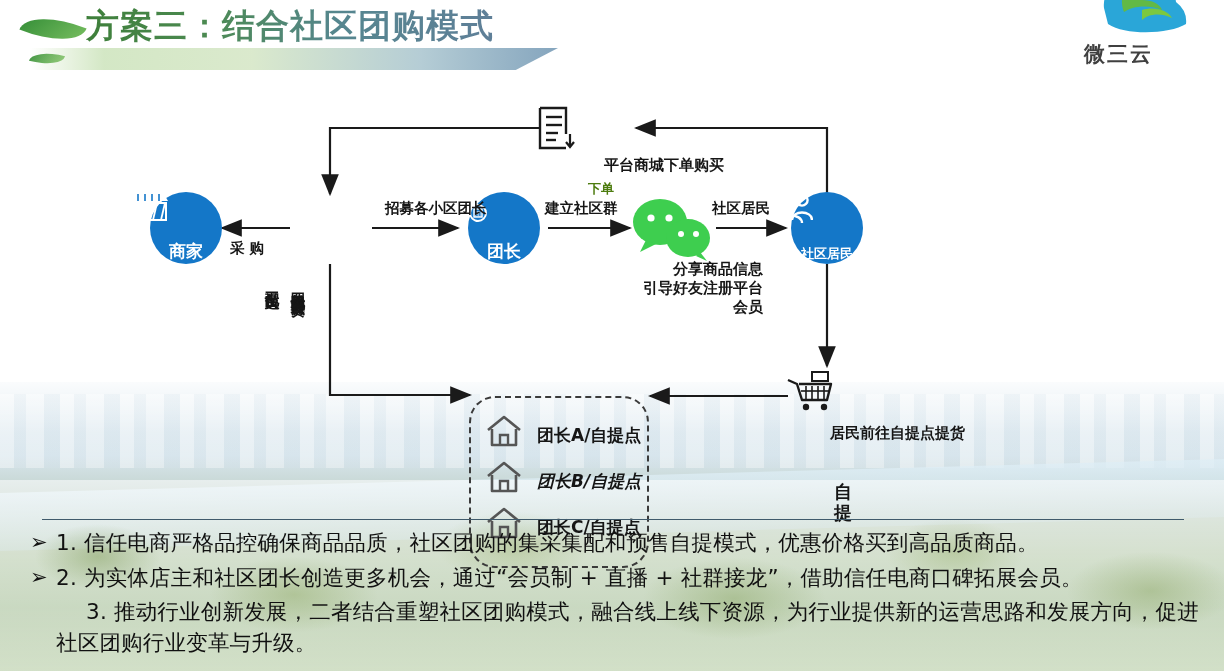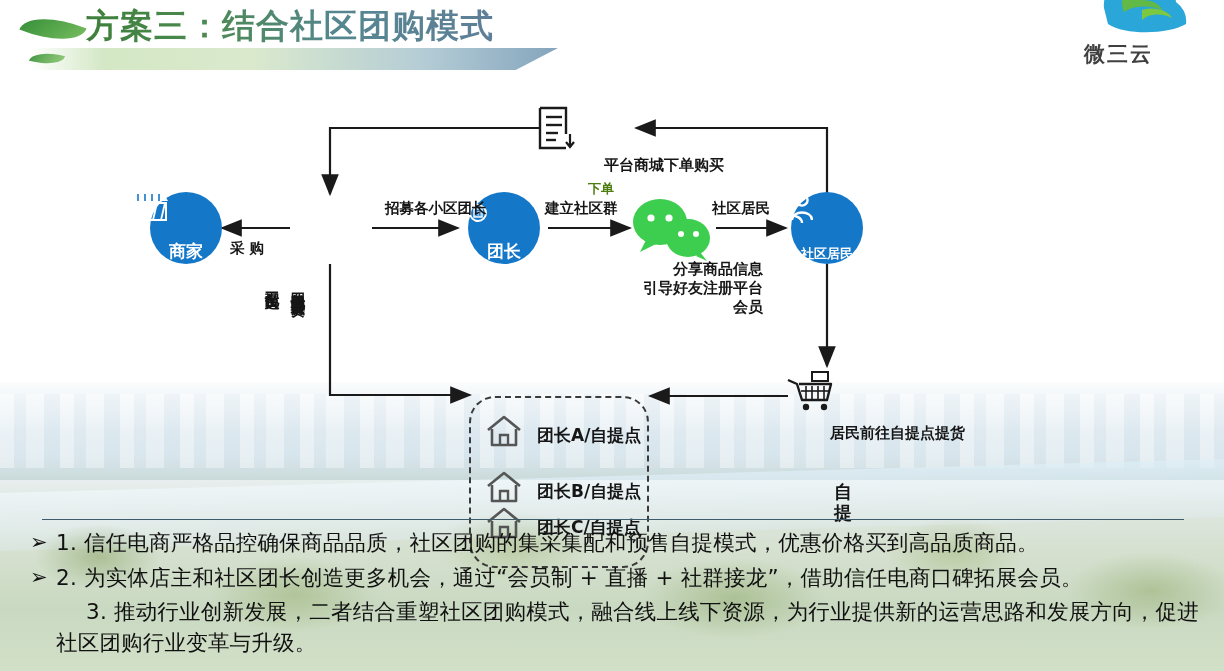--- a/index.html
+++ b/index.html
@@ -259,21 +259,21 @@
 
   <div id="dashed-box">
     <div class="pickup-row" style="top:16px;">
       <svg width="38" height="34" viewBox="0 0 38 34">
         <path d="M3 16 L19 3 L35 16" fill="none" stroke="#555" stroke-width="2.6" stroke-linejoin="round"></path>
         <path d="M7 15 L7 31 L31 31 L31 15" fill="none" stroke="#555" stroke-width="2.6" stroke-linejoin="round"></path>
         <path d="M15 31 L15 21 L23 21 L23 31" fill="none" stroke="#555" stroke-width="2.4"></path>
       </svg>
       <div class="pickup-label">团长A/自提点</div>
     </div>
-    <div class="pickup-row" style="top:72px;">
+    <div class="pickup-row" style="top:62px;font-style:italic;">
       <svg width="38" height="34" viewBox="0 0 38 34">
         <path d="M3 16 L19 3 L35 16" fill="none" stroke="#555" stroke-width="2.6" stroke-linejoin="round"></path>
         <path d="M7 15 L7 31 L31 31 L31 15" fill="none" stroke="#555" stroke-width="2.6" stroke-linejoin="round"></path>
         <path d="M15 31 L15 21 L23 21 L23 31" fill="none" stroke="#555" stroke-width="2.4"></path>
       </svg>
       <div class="pickup-label">团长B/自提点</div>
     </div>
     <div class="pickup-row" style="top:108px;">
       <svg width="38" height="34" viewBox="0 0 38 34">
         <path d="M3 16 L19 3 L35 16" fill="none" stroke="#555" stroke-width="2.6" stroke-linejoin="round"></path>

